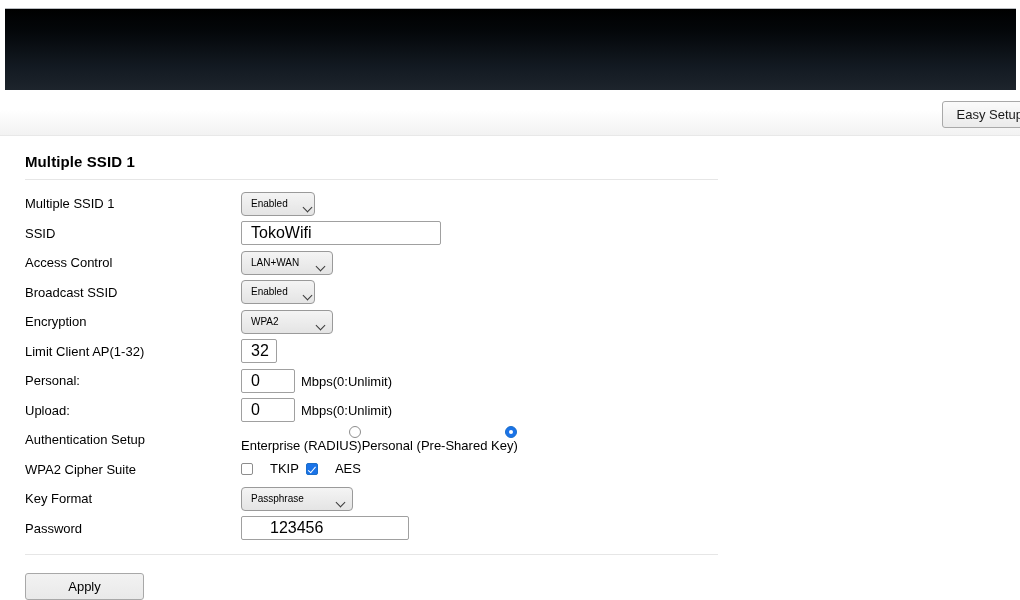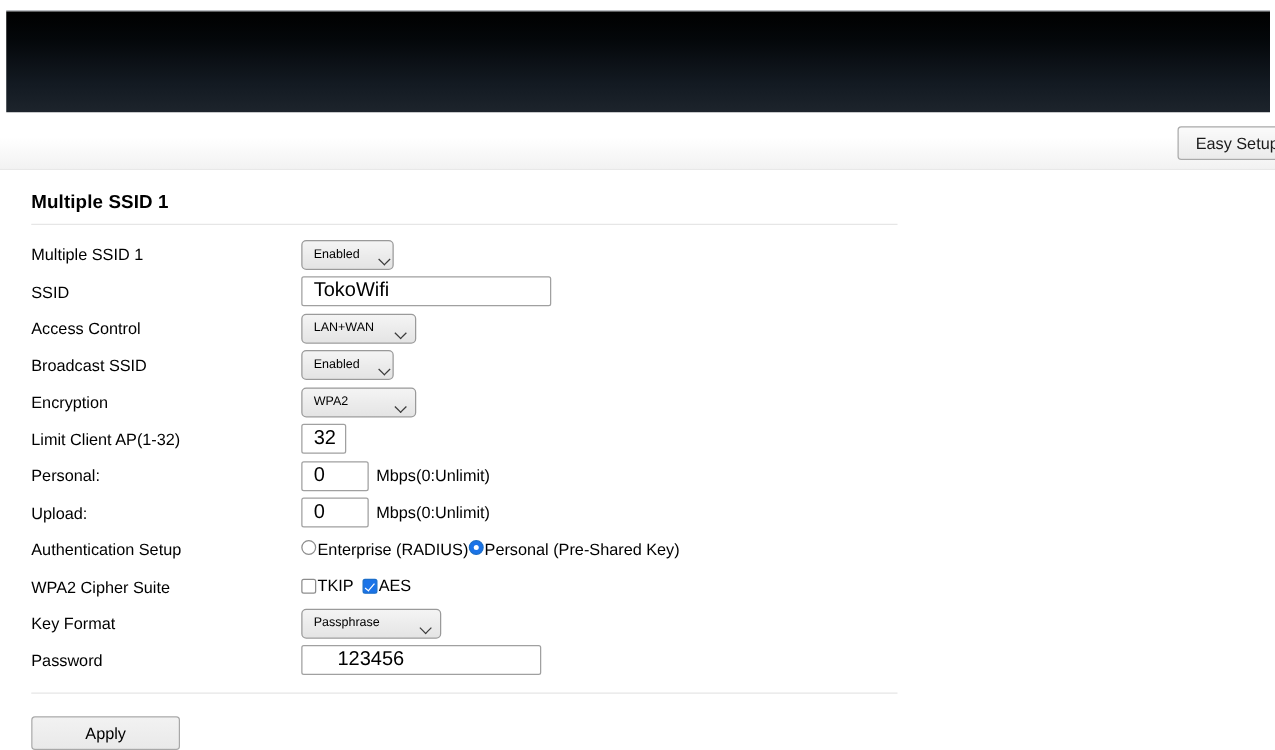--- a/index.html
+++ b/index.html
@@ -148,38 +148,39 @@
     border: 1px solid #a0a0a0;
     border-radius: 2px;
     padding: 3px 6px 3px 9px;
     box-sizing: border-box;
     height: 24px;
     outline: none;
   }
   .inp-ssid     { width: 200px; }
   .inp-limit    { width: 36px; }
   .inp-rate     { width: 54px; }
-  .inp-password { width: 192px; padding-left: 28px; }
+  .inp-password { width: 168px; padding-left: 28px; }
 
   .unit-text {
     font-size: 13px;
     color: #000000;
     margin-left: 6px;
   }
 
   
   .radio-group {
     display: inline-flex;
     align-items: center;
   }
   .radio-opt {
     display: inline-flex;
-    align-items: flex-start;
+    align-items: flex-end;
     cursor: default;
     font-size: 13px;
+    flex-direction: column;
   }
   .radio-mark {
     width: 12px;
     height: 12px;
     border-radius: 50%;
     box-sizing: border-box;
     flex: 0 0 auto;
     margin-right: 1px;
   }
   .radio-mark.off {
@@ -207,20 +208,21 @@
   
   .check-group {
     display: inline-flex;
     align-items: center;
   }
   .check-opt {
     display: inline-flex;
     align-items: center;
     cursor: default;
     font-size: 13px;
+    gap: 16px;
   }
   .check-opt + .check-opt {
     margin-left: 7px;
   }
   .check-mark {
     width: 12px;
     height: 12px;
     box-sizing: border-box;
     flex: 0 0 auto;
     margin-right: 1px;

